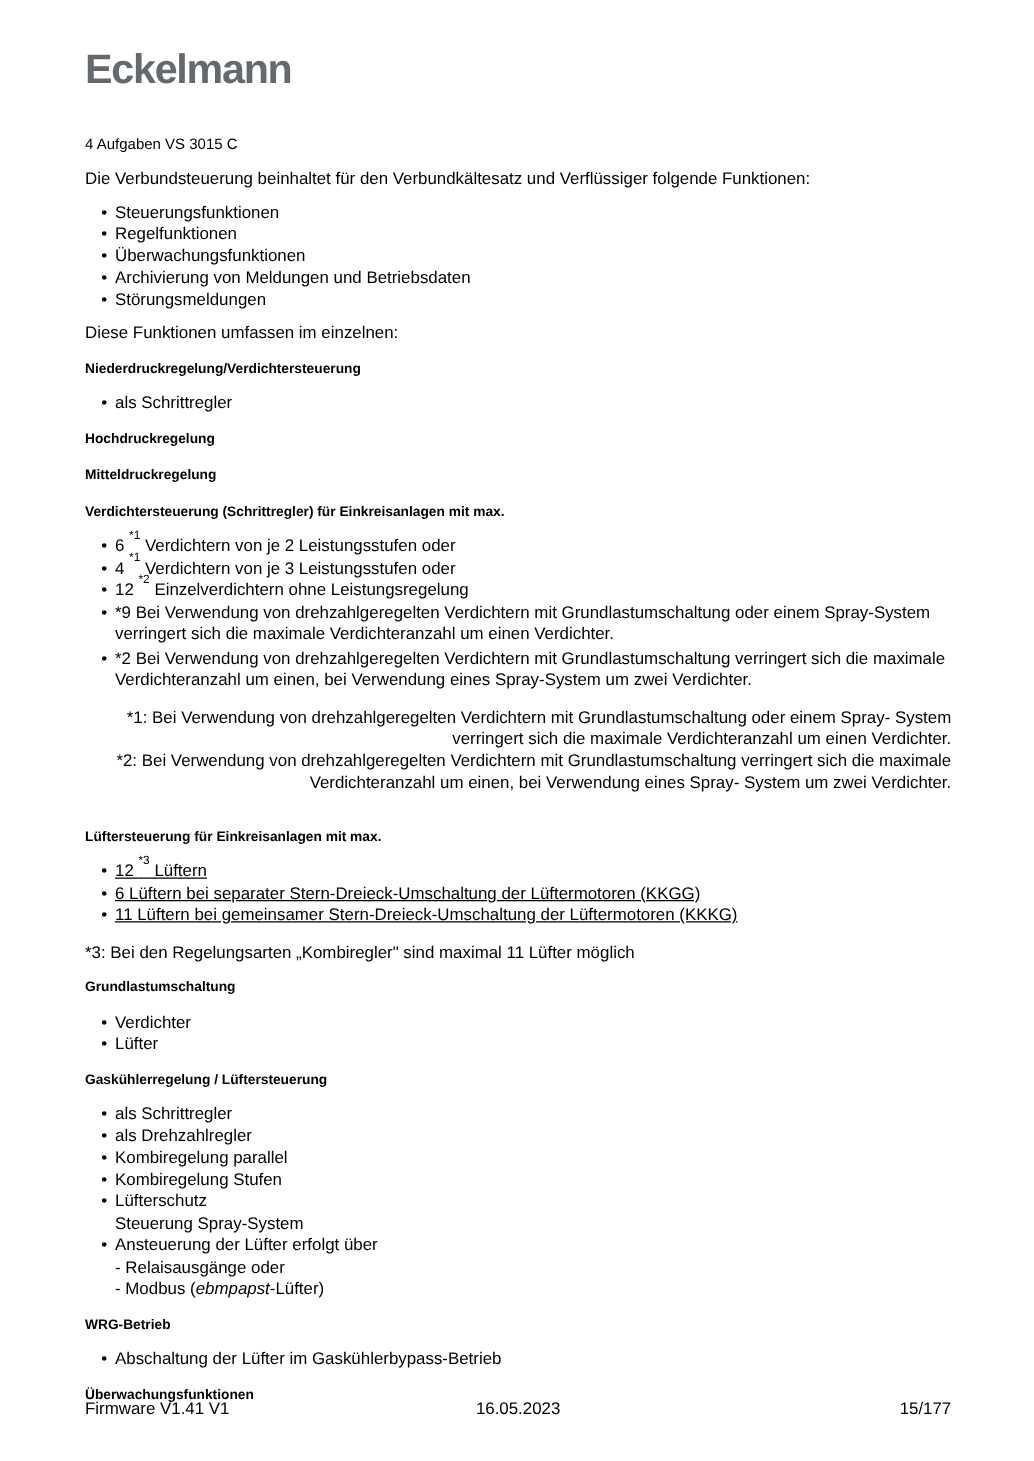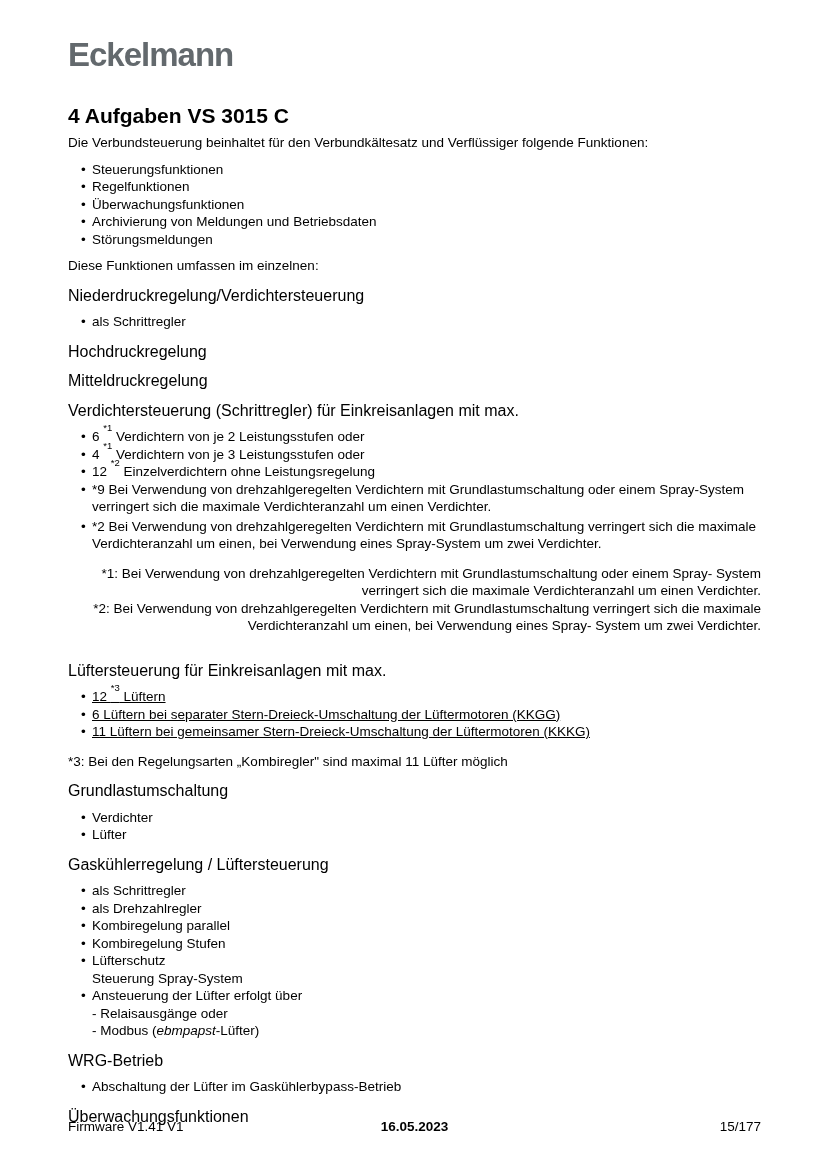--- a/index.html
+++ b/index.html
@@ -25,28 +25,28 @@
   .logo {
     margin-top: 36px;
     font-size: 33px;
     line-height: 38px;
     font-weight: bold;
     letter-spacing: -1px;
     color: #63696d;
   }
   .doc-title {
     margin-top: 32px;
-    font-size: 21px;
+    font-size: 12px;
     line-height: 19px;
-    font-weight: bold;
+    font-weight: normal;
   }
   p.para { margin: 9px 0; }
   .h {
-    font-size: 16px;
-    font-weight: normal;
+    font-size: 11px;
+    font-weight: bold;
     margin: 12px 0 9px 0;
   }
   .h.gap-top { margin-top: 27px; }
   ul.bullets {
     list-style: none;
     margin: 4px 0 6px 0;
     padding: 0;
   }
   ul.bullets li {
     position: relative;
@@ -68,21 +68,21 @@
   .prewrap { white-space: pre-wrap; }
   .footer {
     position: absolute;
     left: 68px;
     right: 66px;
     top: 1118px;
     display: flex;
     align-items: center;
   }
   .footer > div { flex: 1; }
-  .footer .f-center { text-align: center; font-weight: bold; }
+  .footer .f-center { text-align: center; }
   .footer .f-right { text-align: right; }
 </style>
 </head>
 <body>
 
 <div class="page">
   <div class="content">
 
     <div class="logo">Eckelmann</div>
 

